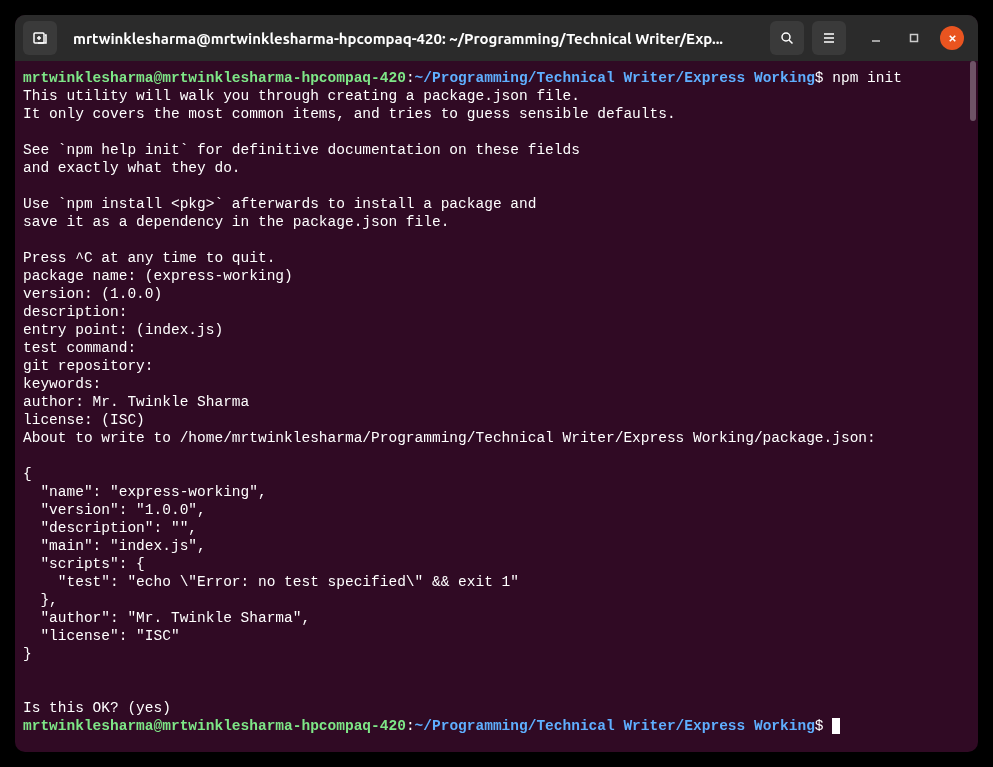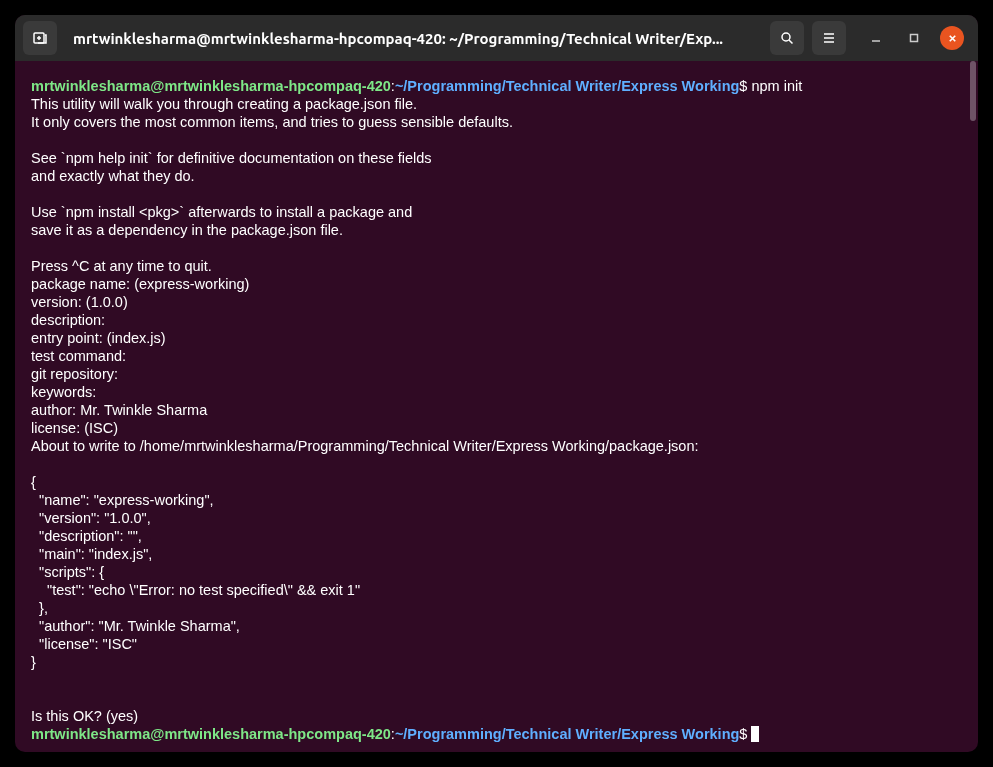--- a/index.html
+++ b/index.html
@@ -74,25 +74,25 @@
       cursor: pointer;
     }
     .window-control.minimize, .window-control.maximize {
       color: #ccc;
     }
     .window-control.close {
       background: #e95420;
       color: #fff;
     }
     .terminal-content {
-      padding: 16px;
+      padding: 8px;
       color: #fff;
       font-size: 14.5px;
       line-height: 18px;
-      font-family: Liberation Sans, sans-serif;
+      font-family: Liberation Mono, monospace;
       white-space: pre;
       position: relative;
       height: calc(100% - 46px);
     }
     .prompt-user {
       color: #7ee787;
       font-weight: bold;
     }
     .prompt-path {
       color: #5fafff;

